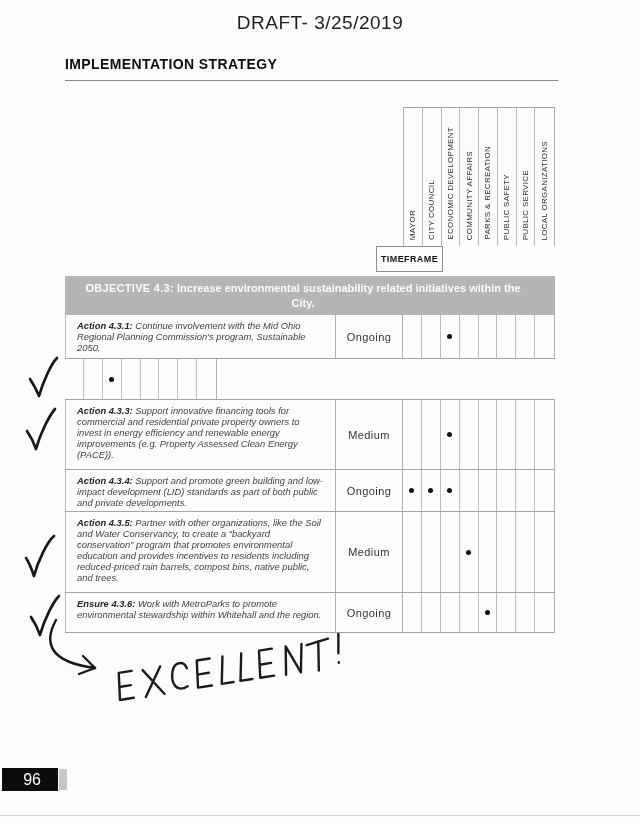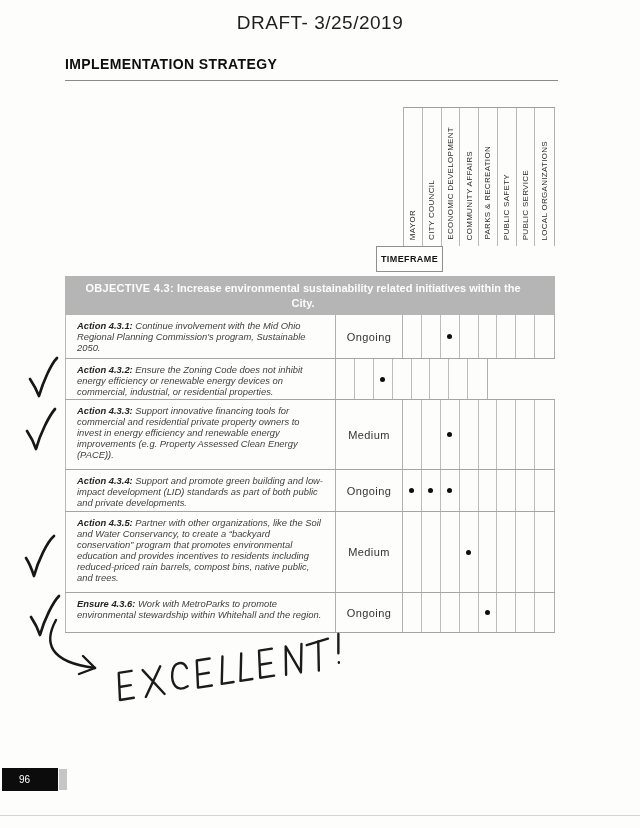--- a/index.html
+++ b/index.html
@@ -56,22 +56,22 @@
   .check path{fill:none;stroke:#171717;stroke-width:2.7;stroke-linecap:round;stroke-linejoin:round;}
   .ck1{left:26px;top:355px;} .ck2{left:23px;top:406px;} .ck4{left:22px;top:532px;} .ck5{left:26px;top:593px;}
 
   .arrow-svg{position:absolute;left:38px;top:612px;width:72px;height:72px;}
   .arrow-svg path{fill:none;stroke:#171717;stroke-width:2.4;stroke-linecap:round;stroke-linejoin:round;}
 
   .excellent-svg{position:absolute;left:110px;top:615px;width:260px;height:110px;}
   .excellent-svg path{fill:none;stroke:#1b1b1b;stroke-width:2.4;stroke-linecap:round;stroke-linejoin:round;}
 
   .page-badge{position:absolute;left:2px;top:768px;width:56px;height:23px;background:#0c0c0c;
-    color:#fff;font-size:10px;display:flex;align-items:center;justify-content:flex-end;
-    padding-right:28px;}
+    color:#fff;font-size:16px;display:flex;align-items:center;justify-content:flex-end;
+    padding-right:17px;}
   .badge-tab{position:absolute;left:59px;top:769px;width:8px;height:21px;background:#c6c6c6;}
   .scanline{position:absolute;left:0;top:815px;width:640px;height:1px;background:#d4d4d2;}
 </style>
 </head>
 <body>
 
 <div id="page">
 
   <div class="draft-header">DRAFT- 3/25/2019</div>
 
@@ -129,21 +129,20 @@
               <span class="dot" style="background: rgb(14, 14, 14);"></span>
             </div>
             <div class="pcell"></div>
             <div class="pcell"></div>
             <div class="pcell"></div>
             <div class="pcell"></div>
             <div class="pcell"></div>
           </div>
       </div>
       <div class="row r1">
-        <div class="acell"><b>Action 4.3.2:</b> <span>Ensure the Zoning Code does not inhibit energy efficiency or renewable energy devices on commercial, industrial, or residential properties.</span></div>
         <div class="pcells">
             <div class="pcell"></div>
             <div class="pcell"></div>
             <div class="pcell">
               <span class="dot" style="background: rgb(14, 14, 14);"></span>
             </div>
             <div class="pcell"></div>
             <div class="pcell"></div>
             <div class="pcell"></div>
             <div class="pcell"></div>

